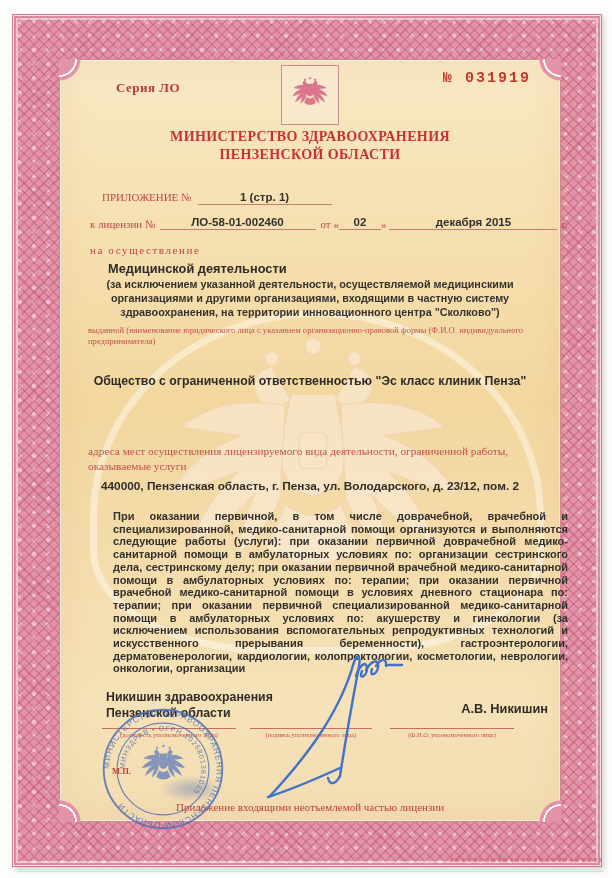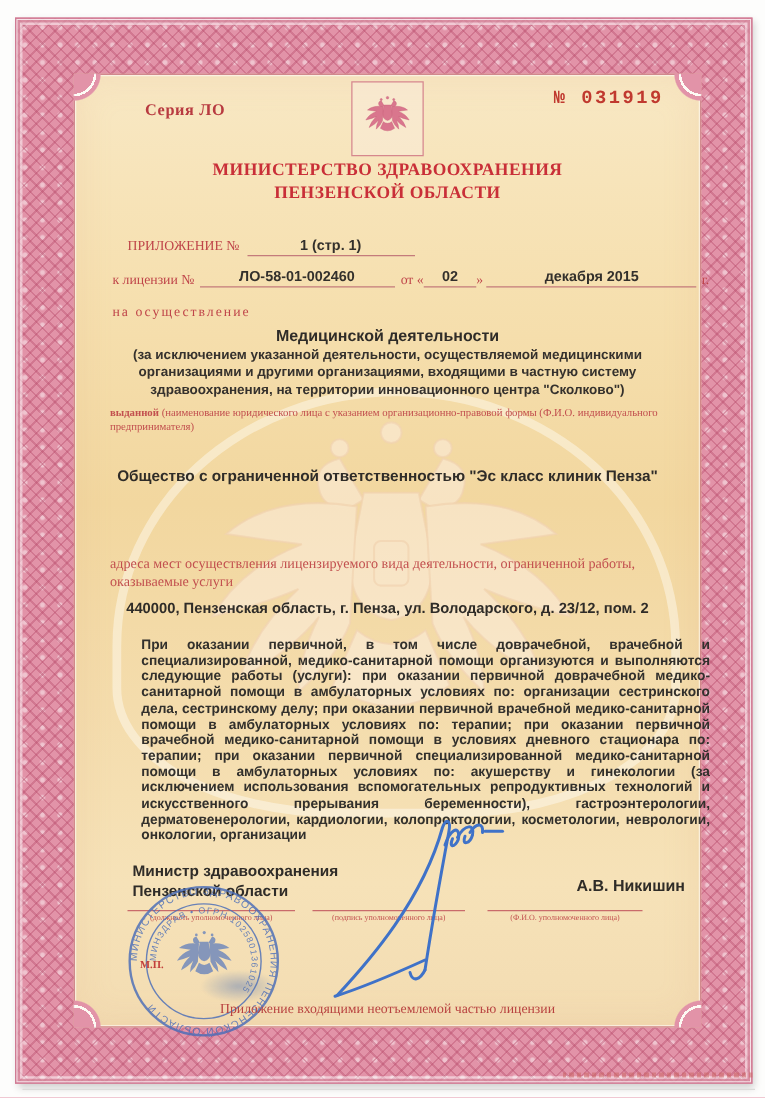--- a/index.html
+++ b/index.html
@@ -43,25 +43,25 @@
   .docnum{position:absolute;left:383px;top:10px;font:700 15px "Liberation Mono",monospace;color:#c0392f;letter-spacing:2px;}
   .emblem-box{position:absolute;left:221px;top:5px;width:56px;height:58px;border:1px solid rgba(205,110,125,.8);background:rgba(250,236,220,.5);display:flex;align-items:center;justify-content:center;}
   .ministry{position:absolute;left:0;width:100%;text-align:center;font:700 14px "Liberation Serif",serif;color:#c92f38;letter-spacing:.4px;}
   .m1{top:69px;} .m2{top:87px;}
 
   .annex-row{position:absolute;left:30px;top:131px;display:flex;align-items:flex-start;font:11px "Liberation Serif",serif;color:#bf4449;margin-left:12px;}
   .uline{border-bottom:1px solid #c47b7b;text-align:center;font:700 11.5px "Liberation Sans",sans-serif;color:#33302c;padding:0 4px 1px 4px;}
   .lic-row{position:absolute;left:30px;top:156px;display:flex;align-items:flex-end;font:11px "Liberation Serif",serif;color:#bf4449;white-space:nowrap;}
   .osu{position:absolute;left:30px;top:184px;font:11px "Liberation Serif",serif;color:#bf4449;letter-spacing:1.6px;}
 
-  .act-title{position:absolute;left:0;top:201px;width:100%;text-align:center;font:700 12.8px "Liberation Sans",sans-serif;color:#2f2c28;}
+  .act-title{position:absolute;left:0;top:201px;width:100%;text-align:left;font:700 12.8px "Liberation Sans",sans-serif;color:#2f2c28;padding-left:48px;}
   .act-sub{position:absolute;left:16px;top:217px;width:468px;text-align:center;font:600 10.8px/14px "Liberation Sans",sans-serif;color:#35312d;}
 
   .issued{position:absolute;left:28px;top:265px;width:448px;font:8.6px/10.6px "Liberation Serif",serif;color:#c2504f;}
-  .issued b{font-weight:700;}
+  .issued b{font-weight:400;}
 
   .org{position:absolute;left:0;top:314px;width:100%;text-align:center;font:700 12.3px "Liberation Sans",sans-serif;color:#2f2c28;}
   .addr-label{position:absolute;left:28px;top:384px;width:456px;font:11.3px/14.5px "Liberation Serif",serif;color:#c2504f;}
   .address{position:absolute;left:0;top:419px;width:100%;text-align:center;font:700 11.8px "Liberation Sans",sans-serif;color:#2f2c28;}
 
   .works{position:absolute;left:29px;top:450px;width:455px;font:700 11px/12.7px "Liberation Sans",sans-serif;color:#32302c;text-align:justify;margin-left:24px;}
 
   .minister{position:absolute;left:46px;top:629px;font:700 12.3px/16px "Liberation Sans",sans-serif;color:#2f2c28;}
   .min-name{position:absolute;left:330px;top:641px;width:158px;text-align:right;font:700 12.8px "Liberation Sans",sans-serif;color:#2f2c28;}
 
@@ -154,21 +154,21 @@
       <div class="issued"><b>выданной</b><span> (наименование юридического лица с указанием организационно-правовой формы (Ф.И.О.  индивидуального предпринимателя)</span></div>
 
       <div class="org">Общество с ограниченной ответственностью "Эс класс клиник Пенза"</div>
 
       <div class="addr-label red-serif">адреса мест осуществления лицензируемого вида деятельности, ограниченной работы, оказываемые услуги</div>
       <div class="address">440000, Пензенская область, г. Пенза, ул. Володарского, д. 23/12, пом. 2</div>
 
       <div class="works">При оказании первичной, в том числе доврачебной, врачебной и специализированной, медико-санитарной помощи организуются и выполняются следующие работы (услуги): при оказании первичной доврачебной медико-санитарной помощи в амбулаторных условиях по: организации сестринского дела, сестринскому делу; при оказании первичной врачебной медико-санитарной помощи в амбулаторных условиях по: терапии; при оказании первичной врачебной медико-санитарной помощи в условиях дневного стационара по: терапии; при оказании первичной специализированной медико-санитарной помощи в амбулаторных условиях по: акушерству и гинекологии (за исключением использования вспомогательных репродуктивных технологий и искусственного прерывания беременности), гастроэнтерологии, дерматовенерологии, кардиологии, колопроктологии, косметологии, неврологии, онкологии, организации</div>
 
       <div class="minister">
-        <div>Министр здравоохранения</div>
+        <div>Никишин здравоохранения</div>
         <div>Пензенской области</div>
       </div>
       <div class="min-name">А.В. Никишин</div>
 
       <div class="cap cap1">(должность уполномоченного лица)</div>
       <div class="cap cap2">(подпись уполномоченного лица)</div>
       <div class="cap cap3">(Ф.И.О. уполномоченного лица)</div>
 
       <svg class="stamp" viewBox="0 0 136 136">
         <defs>

